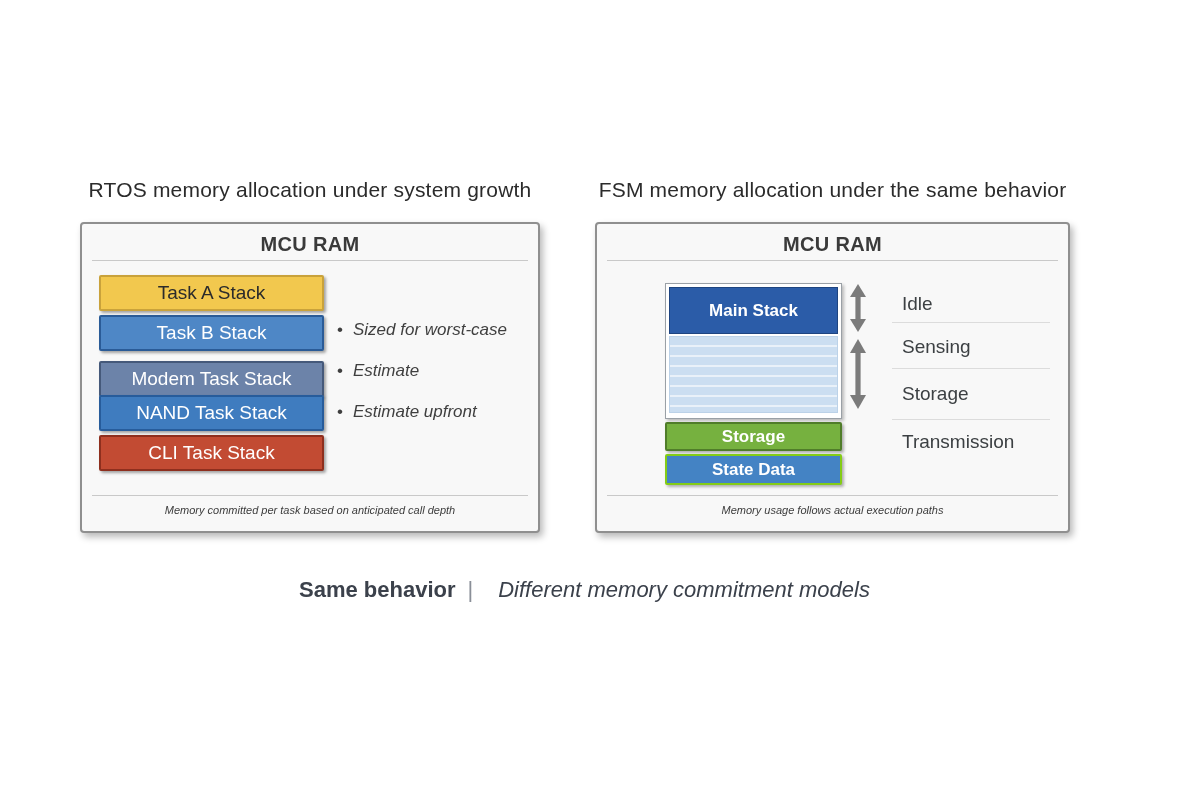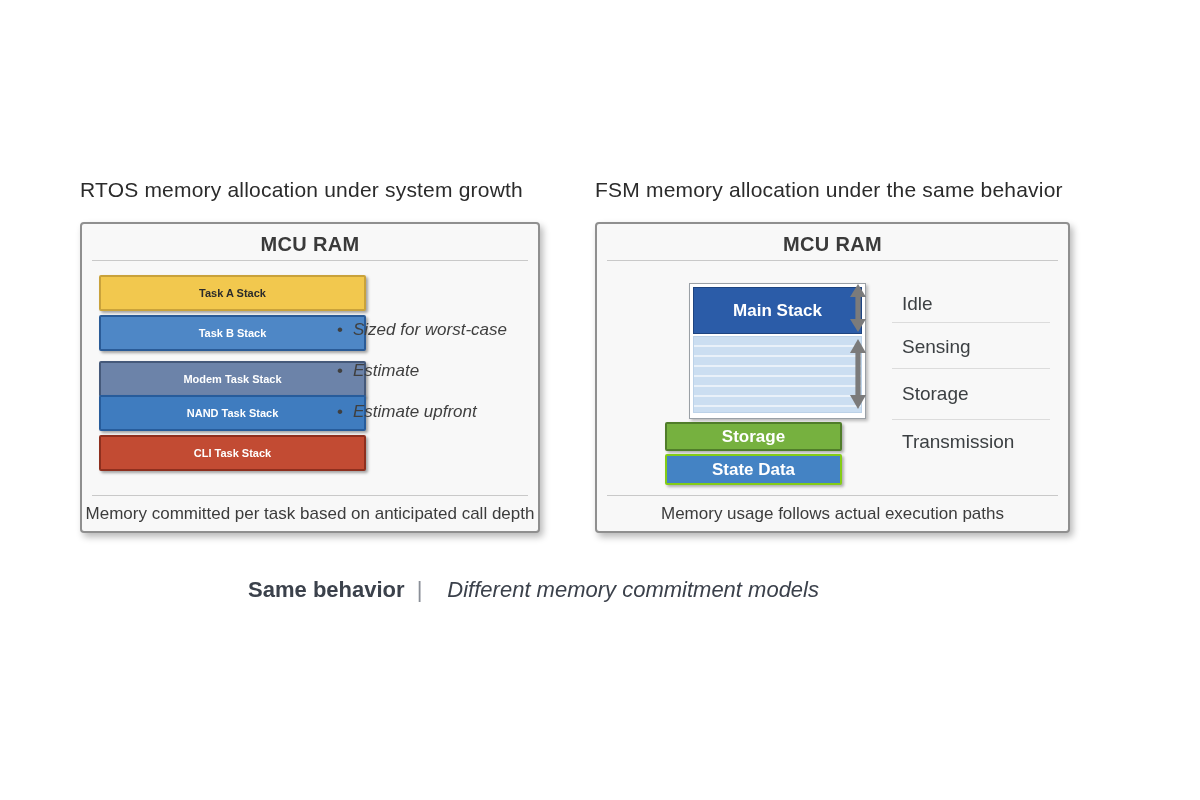--- a/index.html
+++ b/index.html
@@ -1,64 +1,63 @@
 <!DOCTYPE html>
 <html><head>
 <meta charset="utf-8">
 <style>
   html,body{margin:0;padding:0;background:#ffffff;}
   .canvas{
     position:relative;width:1200px;height:800px;background:#ffffff;overflow:hidden;
     font-family:"Liberation Sans","DejaVu Sans",sans-serif;
   }
   .panel-title{
-    position:absolute;font-size:21px;color:#2b2b2b;letter-spacing:.2px;
+    position:absolute;text-align:center;font-size:21px;color:#2b2b2b;letter-spacing:.2px;
   }
   .panel{
     position:absolute;top:222px;height:311px;background:#f8f8f8;
     border:2px solid #8f8f8f;border-radius:4px;
     box-shadow:3px 4px 7px rgba(0,0,0,0.28);
     box-sizing:border-box;
   }
   .panel-left{left:80px;width:460px;}
   .panel-right{left:595px;width:475px;}
   .panel-header{
     position:absolute;top:9px;left:0;width:100%;text-align:center;
     font-size:20px;font-weight:bold;color:#3a3a3a;letter-spacing:.3px;
   }
   .header-divider{position:absolute;top:36px;left:10px;right:10px;height:1px;background:#c9c9c9;}
   .caption-divider{position:absolute;top:271px;left:10px;right:10px;height:1px;background:#c9c9c9;}
   .panel-caption{
     position:absolute;top:280px;left:0;width:100%;text-align:center;
-    font-size:17px;color:#3c3c3c;
+    font-size:11px;font-style:italic;color:#3c3c3c;
   }
   
   .stack-bar{
-    position:absolute;left:17px;width:267px;height:36px;box-sizing:border-box;
+    position:absolute;left:17px;width:225px;height:36px;box-sizing:border-box;
     border:2px solid transparent;border-radius:2px;
-    text-align:center;line-height:32px;font-size:11px;font-weight:700;
+    text-align:center;line-height:32px;font-size:19px;font-weight:400;
     box-shadow:2px 2px 3px rgba(0,0,0,0.35);
   }
   .bar-a{top:51px;background:#f2c84e;border-color:#c9a23b;color:#2b2b2b;}
   .bar-b{top:91px;background:#4e87c6;border-color:#2a5b97;color:#ffffff;}
   .bar-modem{top:131px;background:#6c83a9;border-color:#45597a;color:#ffffff;margin-top:6px;}
   .bar-nand{top:171px;background:#3f7cbf;border-color:#275c9b;color:#ffffff;}
   .bar-cli{top:211px;background:#c24b33;border-color:#8e2f1e;color:#ffffff;}
   .bullets{position:absolute;left:255px;top:96px;margin:0;padding:0;list-style:none;}
   .bullets li{
     margin:0 0 21px 0;font-size:17px;font-style:italic;color:#3f3f3f;
     display:flex;align-items:baseline;white-space:nowrap;
   }
   .bullets .dot{font-style:normal;margin-right:10px;color:#3f3f3f;font-size:17px;}
   
   .fsm-box{
     position:absolute;left:68px;top:59px;width:177px;height:136px;box-sizing:border-box;
     background:#ffffff;border:1.5px solid #9aa0a6;padding:3px;
     box-shadow:2px 2px 3px rgba(0,0,0,0.25);
-    margin-left:24px;
   }
   .main-stack{
     width:100%;height:47px;box-sizing:border-box;background:#2b5ca8;border:1px solid #1e4480;
     color:#ffffff;text-align:center;line-height:45px;font-size:17px;font-weight:600;
   }
   .free-stripes{
     width:100%;height:77px;margin-top:2px;box-sizing:border-box;border:1px solid #bcd2e8;
     background:repeating-linear-gradient(to bottom,#cbdef1 0px,#cbdef1 8px,#e9f1f9 8px,#e9f1f9 10px);
   }
   .buffers-bar,.state-bar{
@@ -71,21 +70,21 @@
   .arrow-svg{position:absolute;left:250px;}
   .arrow1{top:60px;}
   .arrow2{top:115px;}
   .state-label{position:absolute;left:305px;font-size:19px;color:#3c4043;white-space:nowrap;}
   .state-divider{position:absolute;left:295px;width:158px;height:1px;background:#dcdcdc;}
   .lbl-idle{top:69px;} .lbl-sensing{top:112px;} .lbl-storage{top:159px;} .lbl-transmission{top:207px;}
   .div-1{top:98px;} .div-2{top:144px;} .div-3{top:195px;}
   
   .bottom-caption{
     position:absolute;left:299px;top:577px;width:520px;display:flex;align-items:baseline;
-    font-size:22px;color:#3b414b;white-space:nowrap;justify-content:flex-end;
+    font-size:22px;color:#3b414b;white-space:nowrap;
   }
   .bottom-caption .strong{font-weight:600;}
   .bottom-caption .sep{margin:0 12px;color:#8a8f98;font-weight:300;}
   .bottom-caption .ital{font-style:italic;margin-left:13px;}
 </style>
 </head>
 <body>
 
 <div class="canvas">
 

